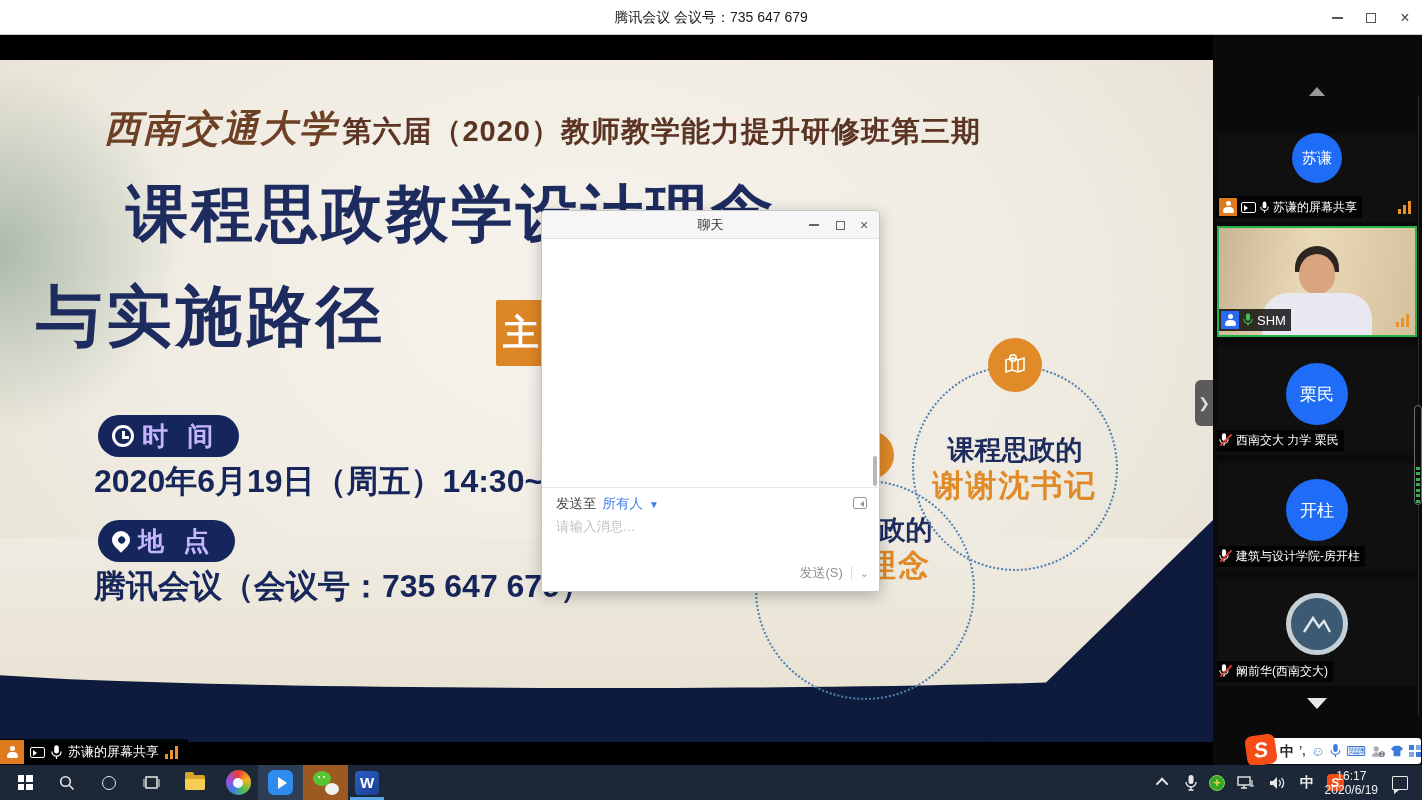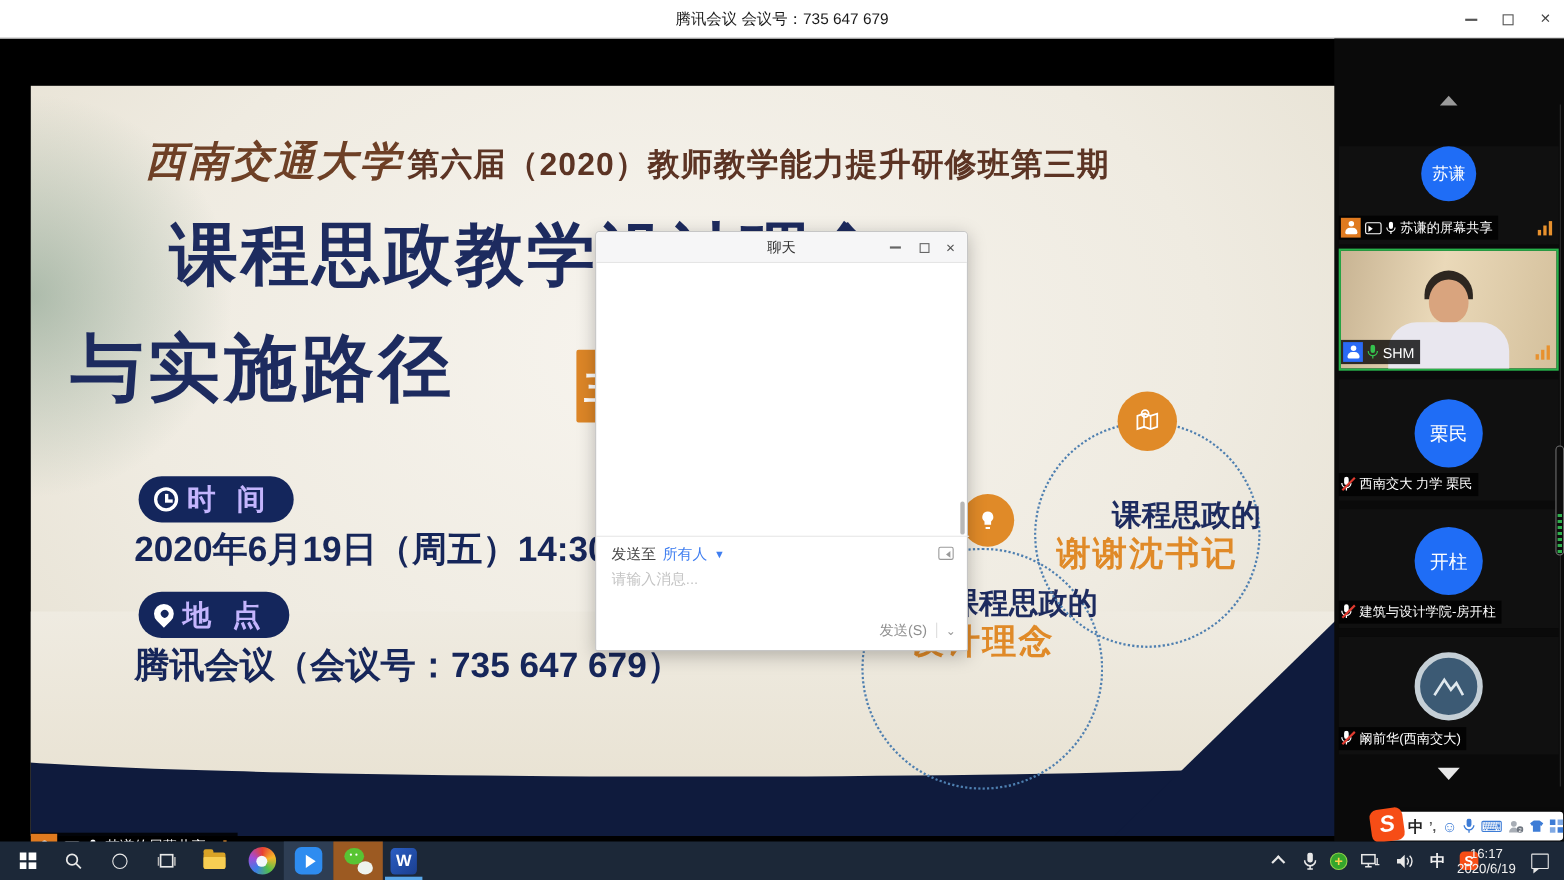--- a/index.html
+++ b/index.html
@@ -12,21 +12,21 @@
   .titlebar .title { position:absolute; left:0; right:0; top:0; height:35px; line-height:35px;
     text-align:center; font-size:14px; color:#1a1a1a; }
   .winctrl { position:absolute; top:0; height:35px; width:34px; display:flex; align-items:center; justify-content:center; }
   .wc-min { right:68px; } .wc-rest { right:34px; } .wc-close { right:0; }
   .bar-min { width:11px; height:2px; background:#555; }
   .rest-ico { position:relative; width:10px; height:10px; border:1.5px solid #555; background:#fff; }
   .rest-ico:before { content:""; position:absolute; left:2px; top:-4.5px; width:10px; height:10px; border:1.5px solid #555; z-index:-1; }
   .x-ico { font-size:16px; color:#444; line-height:1; }
 
   
-  .stage { position:absolute; left:0; top:53px; width:1213px; height:730px; background:#000;margin-left:28px; }
+  .stage { position:absolute; left:0; top:35px; width:1213px; height:730px; background:#000; }
 
   
   .slide { position:absolute; left:0; top:25px; width:1213px; height:682px; overflow:hidden;
     background:
       radial-gradient(circle at 0% 28%, rgba(120,150,130,.55), rgba(120,150,130,0) 14%),
       radial-gradient(ellipse at 48% 35%, #f7f4ee 0%, #efebe1 55%, #e3ddcd 100%);
   }
   .slide-header { position:absolute; left:104px; top:44px; white-space:nowrap; }
   .calligraphy { font-family:"DejaVu Serif","Liberation Serif",serif; font-style:italic; font-weight:bold;
     font-size:37px; color:#6e4026; letter-spacing:2px; }
@@ -51,21 +51,21 @@
   .pin-ico:before { content:""; position:absolute; left:5.5px; top:5.5px; width:7px; height:7px; border-radius:50%; background:#14265c; }
   .slide-time-text { position:absolute; left:94px; top:400px; font-size:32px; font-weight:bold; color:#16265a; white-space:nowrap; }
   .slide-loc-text  { position:absolute; left:94px; top:505px; font-size:32px; font-weight:bold; color:#16265a; white-space:nowrap; }
 
   .dot-circle { position:absolute; border:2px dotted #4e7fb0; border-radius:50%; }
   .dc1 { left:912px; top:305px; width:206px; height:206px; }
   .dc2 { left:755px; top:420px; width:220px; height:220px; }
   .orange-badge { position:absolute; border-radius:50%; background:#e08a28; display:flex; align-items:center; justify-content:center; }
   .ob1 { left:988px; top:278px; width:54px; height:54px; }
   .ob2 { left:846px; top:371px; width:48px; height:48px; }
-  .circle-t1 { position:absolute; font-weight:900; color:#1d2b5f; text-align:right; white-space:nowrap; }
+  .circle-t1 { position:absolute; font-weight:900; color:#1d2b5f; text-align:center; white-space:nowrap; }
   .circle-t2 { position:absolute; font-weight:900; color:#e08a28; text-align:center; white-space:nowrap; }
   .c1l1 { left:912px; top:372px; width:206px; font-size:27px; }
   .c1l2 { left:912px; top:405px; width:206px; font-size:31px; letter-spacing:2px; }
   .c2l1 { left:760px; top:452px; width:210px; font-size:27px; }
   .c2l2 { left:760px; top:485px; width:210px; font-size:31px; letter-spacing:2px; }
 
   .navy-band { position:absolute; left:0; top:598px; width:1213px; height:84px; background:#0f1b3d; }
   .cream-arc { position:absolute; left:-5%; top:478px; width:110%; height:150px;
     background:linear-gradient(#efebe1,#e9e3d4); border-radius:0 0 50% 50% / 0 0 22px 22px; }
   .navy-wedge { position:absolute; left:985px; top:460px; width:228px; height:222px; background:#0f1b3d;

